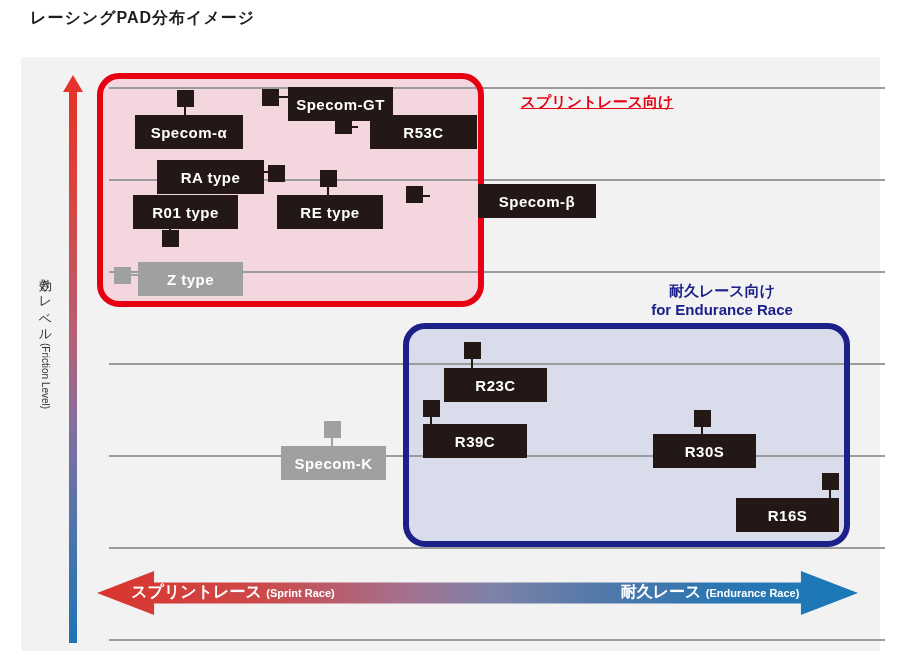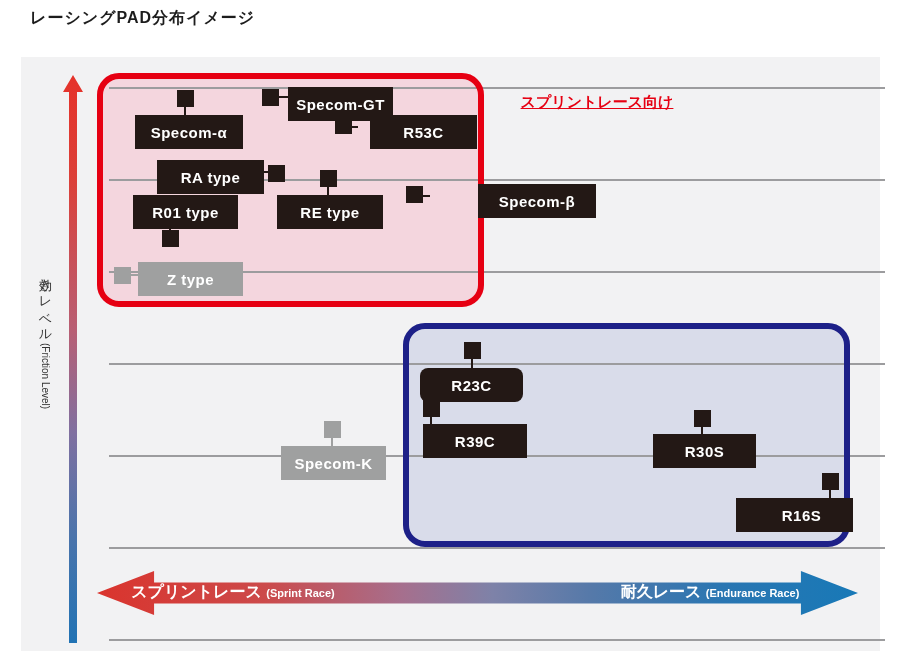--- a/index.html
+++ b/index.html
@@ -63,20 +63,24 @@
   <div class="v-arrow"></div>
 
   <div class="y-label">
     <span class="jp">効きレベル</span>
     <span class="en">(Friction Level)</span>
   </div>
 
   <div class="region-label sprint" style="left:497px;top:92px;">
     <div>スプリントレース向け</div>
   </div>
+  <div class="region-label endurance" style="left:622px;top:281px;">
+    <div>耐久レース向け</div>
+    <div>for Endurance Race</div>
+  </div>
 
   <div id="pads-layer">
       <div class="pad-marker" style="left: 262px; top: 89px;"></div>
       <div class="pad-line" style="left: 279px; top: 96px; width: 9px; height: 2px;"></div>
       <div class="pad-box" style="left: 288px; top: 87px; width: 105px;">Specom-GT</div>
       <div class="pad-marker" style="left: 177px; top: 90px;"></div>
       <div class="pad-line" style="left: 184px; top: 107px; width: 2px; height: 8px;"></div>
       <div class="pad-box" style="left: 135px; top: 115px; width: 108px;">Specom-α</div>
       <div class="pad-marker" style="left: 335px; top: 117px;"></div>
       <div class="pad-line" style="left: 352px; top: 126px; width: 6px; height: 2px;"></div>
@@ -91,33 +95,33 @@
       <div class="pad-line" style="left: 423px; top: 195px; width: 7px; height: 2px;"></div>
       <div class="pad-box" style="left: 430px; top: 184px; width: 118px; margin-left: 48px;">Specom-β</div>
       <div class="pad-marker" style="left: 162px; top: 230px;"></div>
       <div class="pad-line" style="left: 169px; top: 219px; width: 2px; height: 11px;"></div>
       <div class="pad-box" style="left: 118px; top: 195px; width: 105px; margin-left: 15px;">R01 type</div>
       <div class="pad-marker gray" style="left: 114px; top: 267px;"></div>
       <div class="pad-line gray" style="left: 131px; top: 274px; width: 7px; height: 2px;"></div>
       <div class="pad-box gray" style="left: 138px; top: 262px; width: 105px;">Z type</div>
       <div class="pad-marker" style="left: 464px; top: 342px;"></div>
       <div class="pad-line" style="left: 471px; top: 359px; width: 2px; height: 9px;"></div>
-      <div class="pad-box" style="left: 420px; top: 368px; width: 103px; border-radius: 8px;">R23C</div>
+      <div class="pad-box" style="left: 444px; top: 368px; width: 103px;">R23C</div>
       <div class="pad-marker" style="left: 423px; top: 400px;"></div>
       <div class="pad-line" style="left: 430px; top: 417px; width: 2px; height: 7px;"></div>
       <div class="pad-box" style="left: 423px; top: 424px; width: 104px;">R39C</div>
       <div class="pad-marker gray" style="left: 324px; top: 421px;"></div>
       <div class="pad-line gray" style="left: 331px; top: 438px; width: 2px; height: 8px;"></div>
       <div class="pad-box gray" style="left: 281px; top: 446px; width: 105px;">Specom-K</div>
       <div class="pad-marker" style="left: 694px; top: 410px;"></div>
       <div class="pad-line" style="left: 701px; top: 427px; width: 2px; height: 7px;"></div>
       <div class="pad-box" style="left: 653px; top: 434px; width: 103px;">R30S</div>
       <div class="pad-marker" style="left: 822px; top: 473px;"></div>
       <div class="pad-line" style="left: 829px; top: 490px; width: 2px; height: 8px;"></div>
-      <div class="pad-box" style="left: 736px; top: 498px; width: 103px; padding-left: 14px;">R16S</div>
+      <div class="pad-box" style="left: 736px; top: 498px; width: 103px;">R16S</div>
     </div>
 
   <div class="h-arrow"></div>
   <div class="x-label left">
     <span class="jp">スプリントレース</span>
     <span class="en">(Sprint Race)</span>
   </div>
   <div class="x-label right">
     <span class="jp">耐久レース</span>
     <span class="en">(Endurance Race)</span>

